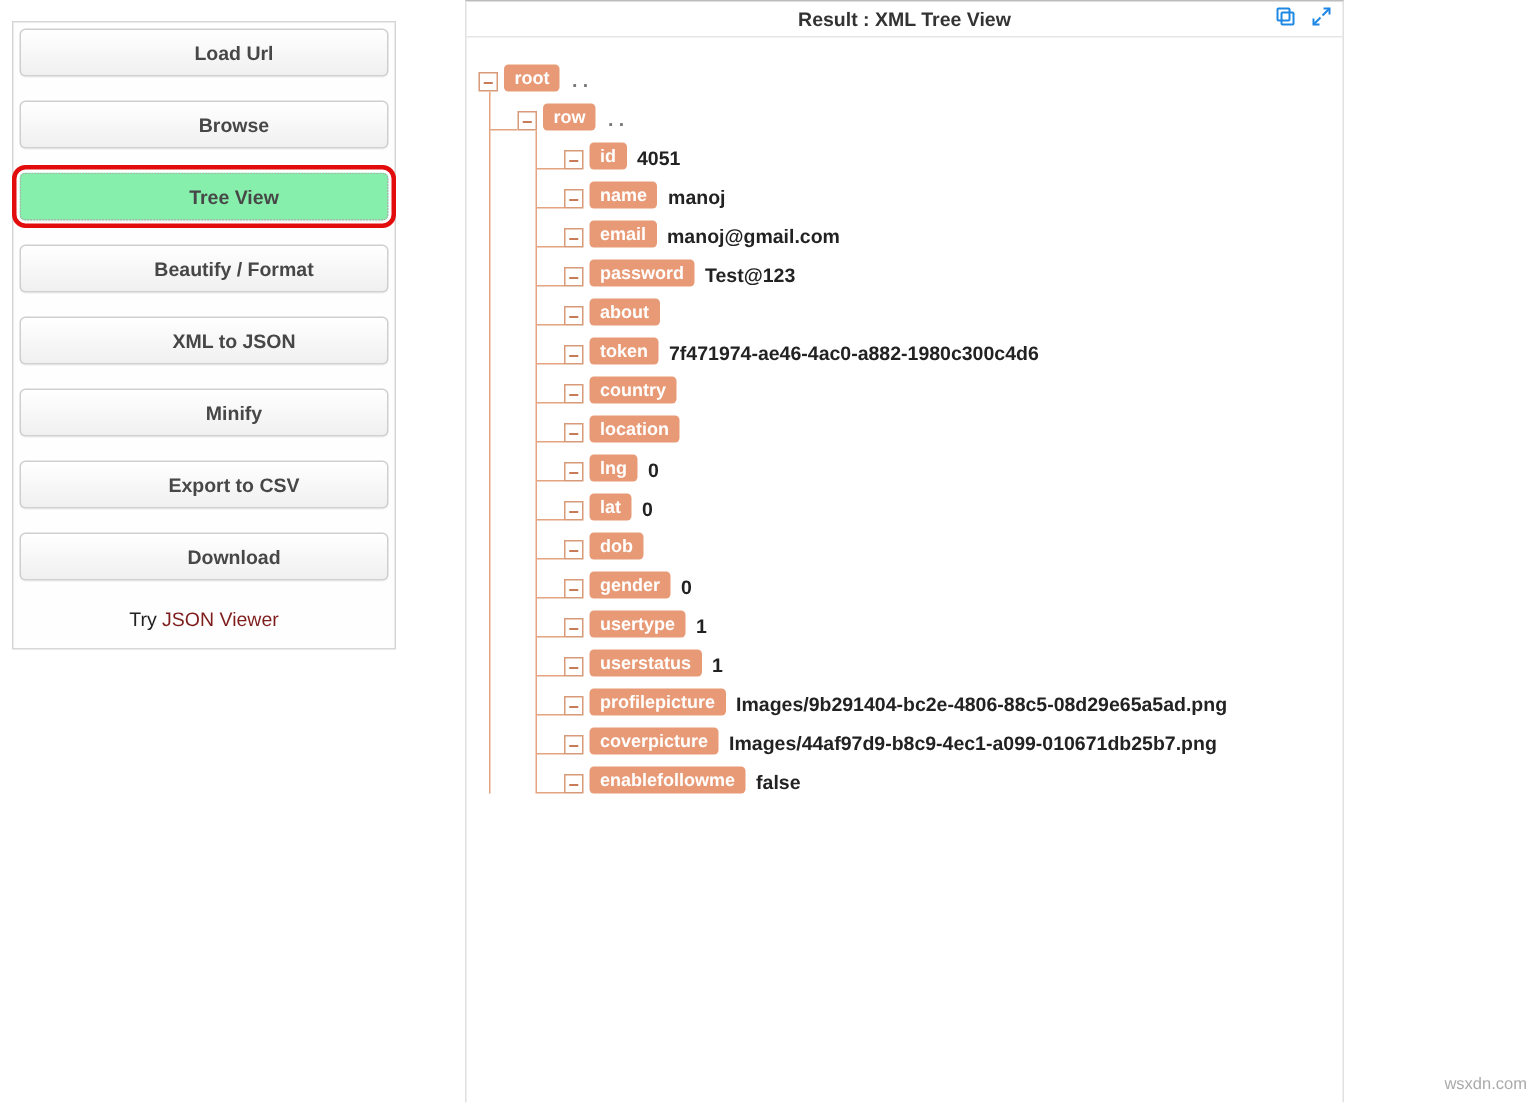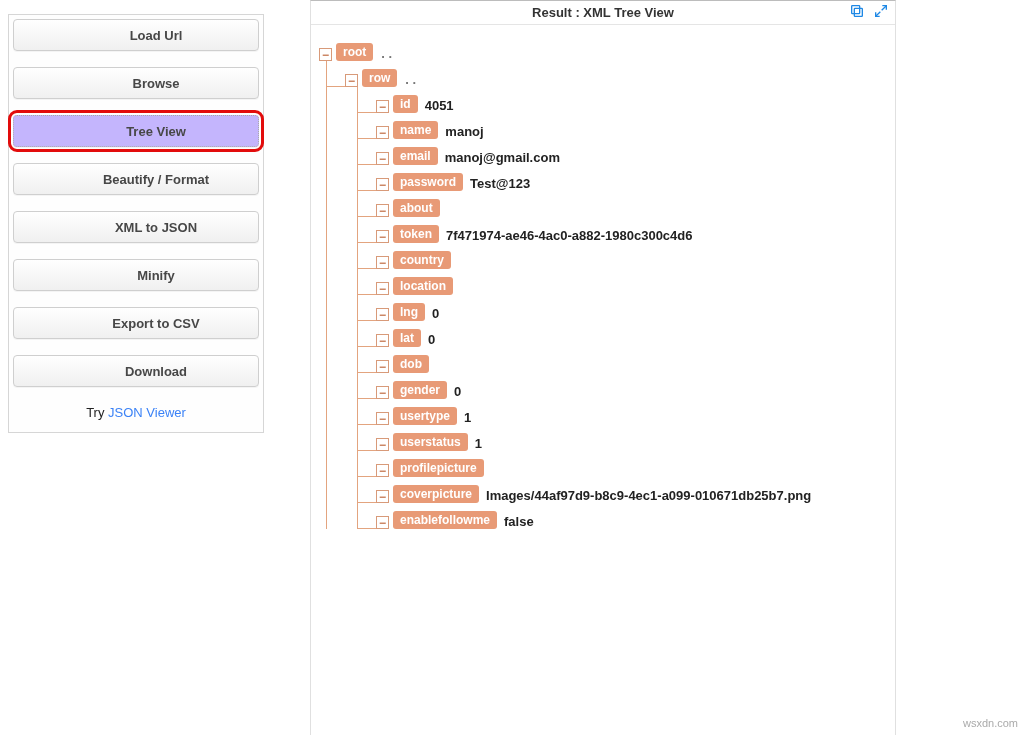--- a/index.html
+++ b/index.html
@@ -33,30 +33,30 @@
     font-weight: bold;
     font-size: 13px;
     color: #474747;
     cursor: pointer;
     box-shadow: 0 1px 0 rgba(0,0,0,0.04);
     padding-left: 40px;
   }
   .side-btn.selected {
     outline: 3px solid #e20c0c;
     outline-offset: 2px;
-    background: #c4b5fd;
+    background: #86efac;
     border: 1px dotted #aaa;
   }
   .try-line {
     text-align: center;
     font-size: 13px;
     color: #222;
     padding: 2px 0 8px 0;
   }
-  .try-line a { color: #3b82f6; text-decoration: none; }
+  .try-line a { color: #7f1d1d; text-decoration: none; }
 
   .result-panel {
     position: absolute;
     left: 310px;
     top: 0;
     width: 586px;
     height: 735px;
     border-top: 1px solid #bcbcbc;
     border-left: 1px solid #e0e0e0;
     border-right: 1px solid #e0e0e0;
@@ -288,20 +288,21 @@
           <div class="node-row">
             <span class="hstub"></span>
             <span class="toggle"></span>
             <span class="tag">userstatus</span>
             <span class="val">1</span>
           </div>
           <div class="node-row">
             <span class="hstub"></span>
             <span class="toggle"></span>
             <span class="tag">profilepicture</span>
+            <span class="val">Images/9b291404-bc2e-4806-88c5-08d29e65a5ad.png</span>
           </div>
           <div class="node-row">
             <span class="hstub"></span>
             <span class="toggle"></span>
             <span class="tag">coverpicture</span>
             <span class="val">Images/44af97d9-b8c9-4ec1-a099-010671db25b7.png</span>
           </div>
           <div class="node-row">
             <span class="hstub"></span>
             <span class="toggle"></span>

